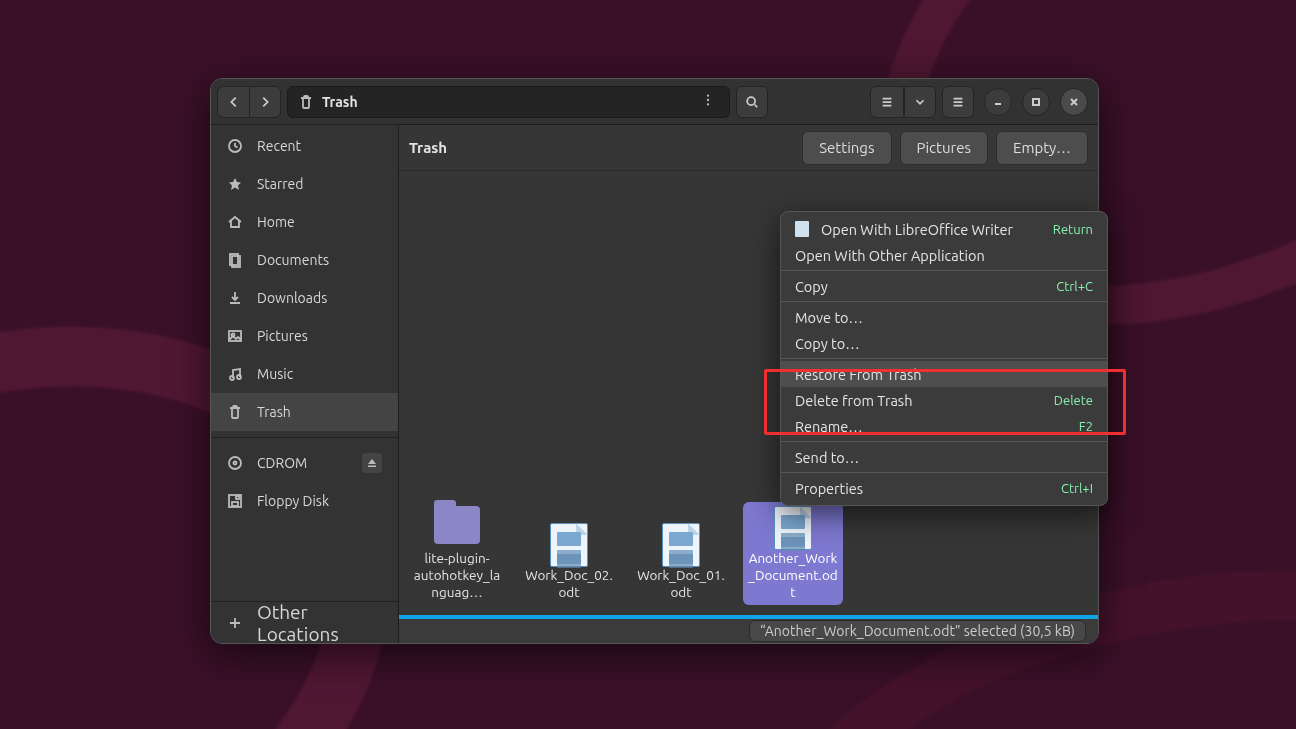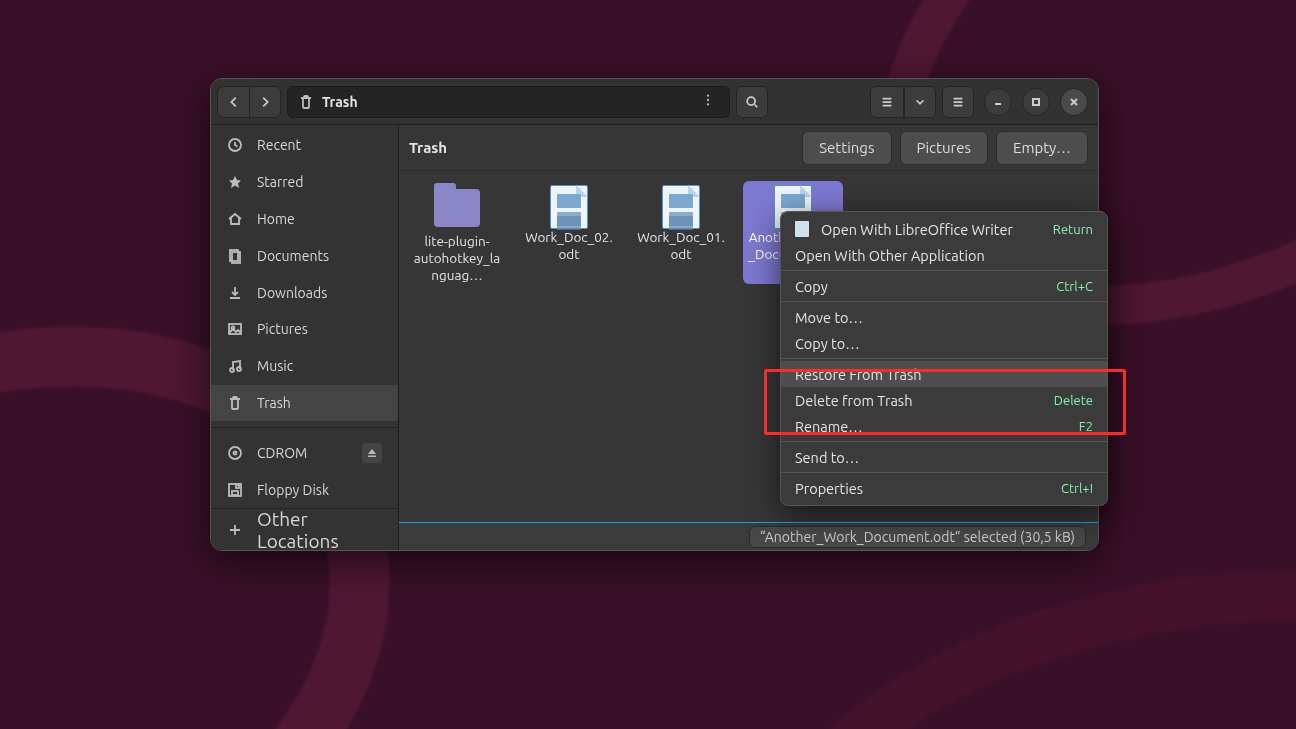--- a/index.html
+++ b/index.html
@@ -12,21 +12,21 @@
   }
   
   .bg-swoosh {
     position: absolute; border-radius: 50%; filter: blur(1px);
   }
   .sw1 { width: 800px; height: 600px; border: 60px solid rgba(90,25,55,0.7); left: -400px; top: 340px; transform: rotate(-20deg);}
   .sw2 { width: 800px; height: 500px; border: 40px solid rgba(100,30,60,0.5); right: -350px; top: -220px; transform: rotate(-30deg);}
   .sw3 { width: 900px; height: 500px; border: 50px solid rgba(80,20,45,0.5); right: -350px; bottom: -350px; transform: rotate(-10deg);}
   .window {
     position: absolute; left: 210px; top: 78px;
-    width: 889px; height: 473px;
+    width: 889px; height: 566px;
     background: #2c2c2c;
     border-radius: 12px;
     box-shadow: 0 10px 40px rgba(0,0,0,0.6);
     display: flex; flex-direction: column; overflow: hidden;
     border: 1px solid #555;
   }
   
   .headerbar {
     height: 46px; background: #323232; border-bottom: 1px solid #1e1e1e;
     display: flex; align-items: center; padding: 0 6px; gap: 6px;
@@ -78,42 +78,42 @@
   .icon svg { width:16px; height:16px; stroke:#bbb; fill:none; stroke-width:1.8; }
   .main {
     flex:1; background:#363636; display:flex; flex-direction:column; position:relative;
   }
   .actionbar {
     height: 46px; display:flex; align-items:center; padding:0 10px; gap:8px;
     border-bottom: 1px solid #2a2a2a;
   }
   .actionbar .title { font-weight:600; font-size:15px; margin-right:auto;}
   .actionbar .btn { background:#4d4d4d; border:1px solid #2d2d2d; height:34px; padding:0 16px; font-size:15px;}
-  .content { flex:1; padding:10px 8px; display:flex; gap:12px; align-items:flex-start;}
+  .content { flex:1; padding:10px 8px; display:flex; gap:12px; align-items:flex-end;}
   .file {
     width: 100px; text-align:center; padding:4px; border-radius:6px; cursor:pointer;
     display:flex; flex-direction:column; align-items:center;
   }
   .file.selected { background:#7d78d0; color:#fff; }
   .file .fname { font-size:13.5px; line-height:1.25; word-break:break-word;}
   .folder-ficon {
     width:46px; height:38px; background:#8b87c6; border-radius:4px; position:relative; margin-top:4px; margin-bottom:6px;
   }
   .folder-ficon::before { content:""; position:absolute; left:0; top:-6px; width:22px; height:10px; background:#8b87c6; border-radius:3px 3px 0 0;}
   .doc-ficon {
     width:38px; height:44px; background:#eef4fb; border:1px solid #5a8fbe; border-radius:2px; position:relative;
   }
   .doc-ficon::before { content:""; position:absolute; right:-1px; top:-1px; width:12px; height:12px; background:#bcd2e8;
     clip-path: polygon(0 0, 100% 100%, 0 100%);}
   .doc-ficon::after { content:""; position:absolute; left:6px; top:8px; right:6px; height:14px;
     background:#7aa8d0; border-radius:1px; box-shadow: 0 18px 0 0 #5c88b0aa, 0 22px 0 0 #5c88b0aa;}
   .statusbar {
     height:28px; display:flex; align-items:center; justify-content:flex-end; padding-right:12px;
     font-size:14px; color:#ccc;
-    background:#3b3b3b; border-top:1px solid #0ea5e9;
+    background:#3b3b3b; border-top:4px solid #0ea5e9;
   }
   .statusbar .pill { background:#484848; border:1px solid #2a2a2a; border-radius:6px; padding:2px 10px;}
   
   .ctxmenu {
     position:absolute; left:780px; top:211px; width:328px;
     background:#3b3b3b; border:1px solid #555; border-radius:8px;
     box-shadow:0 8px 30px rgba(0,0,0,0.6);
     padding:4px 0; z-index:50;
   }
   .ctx-item {

